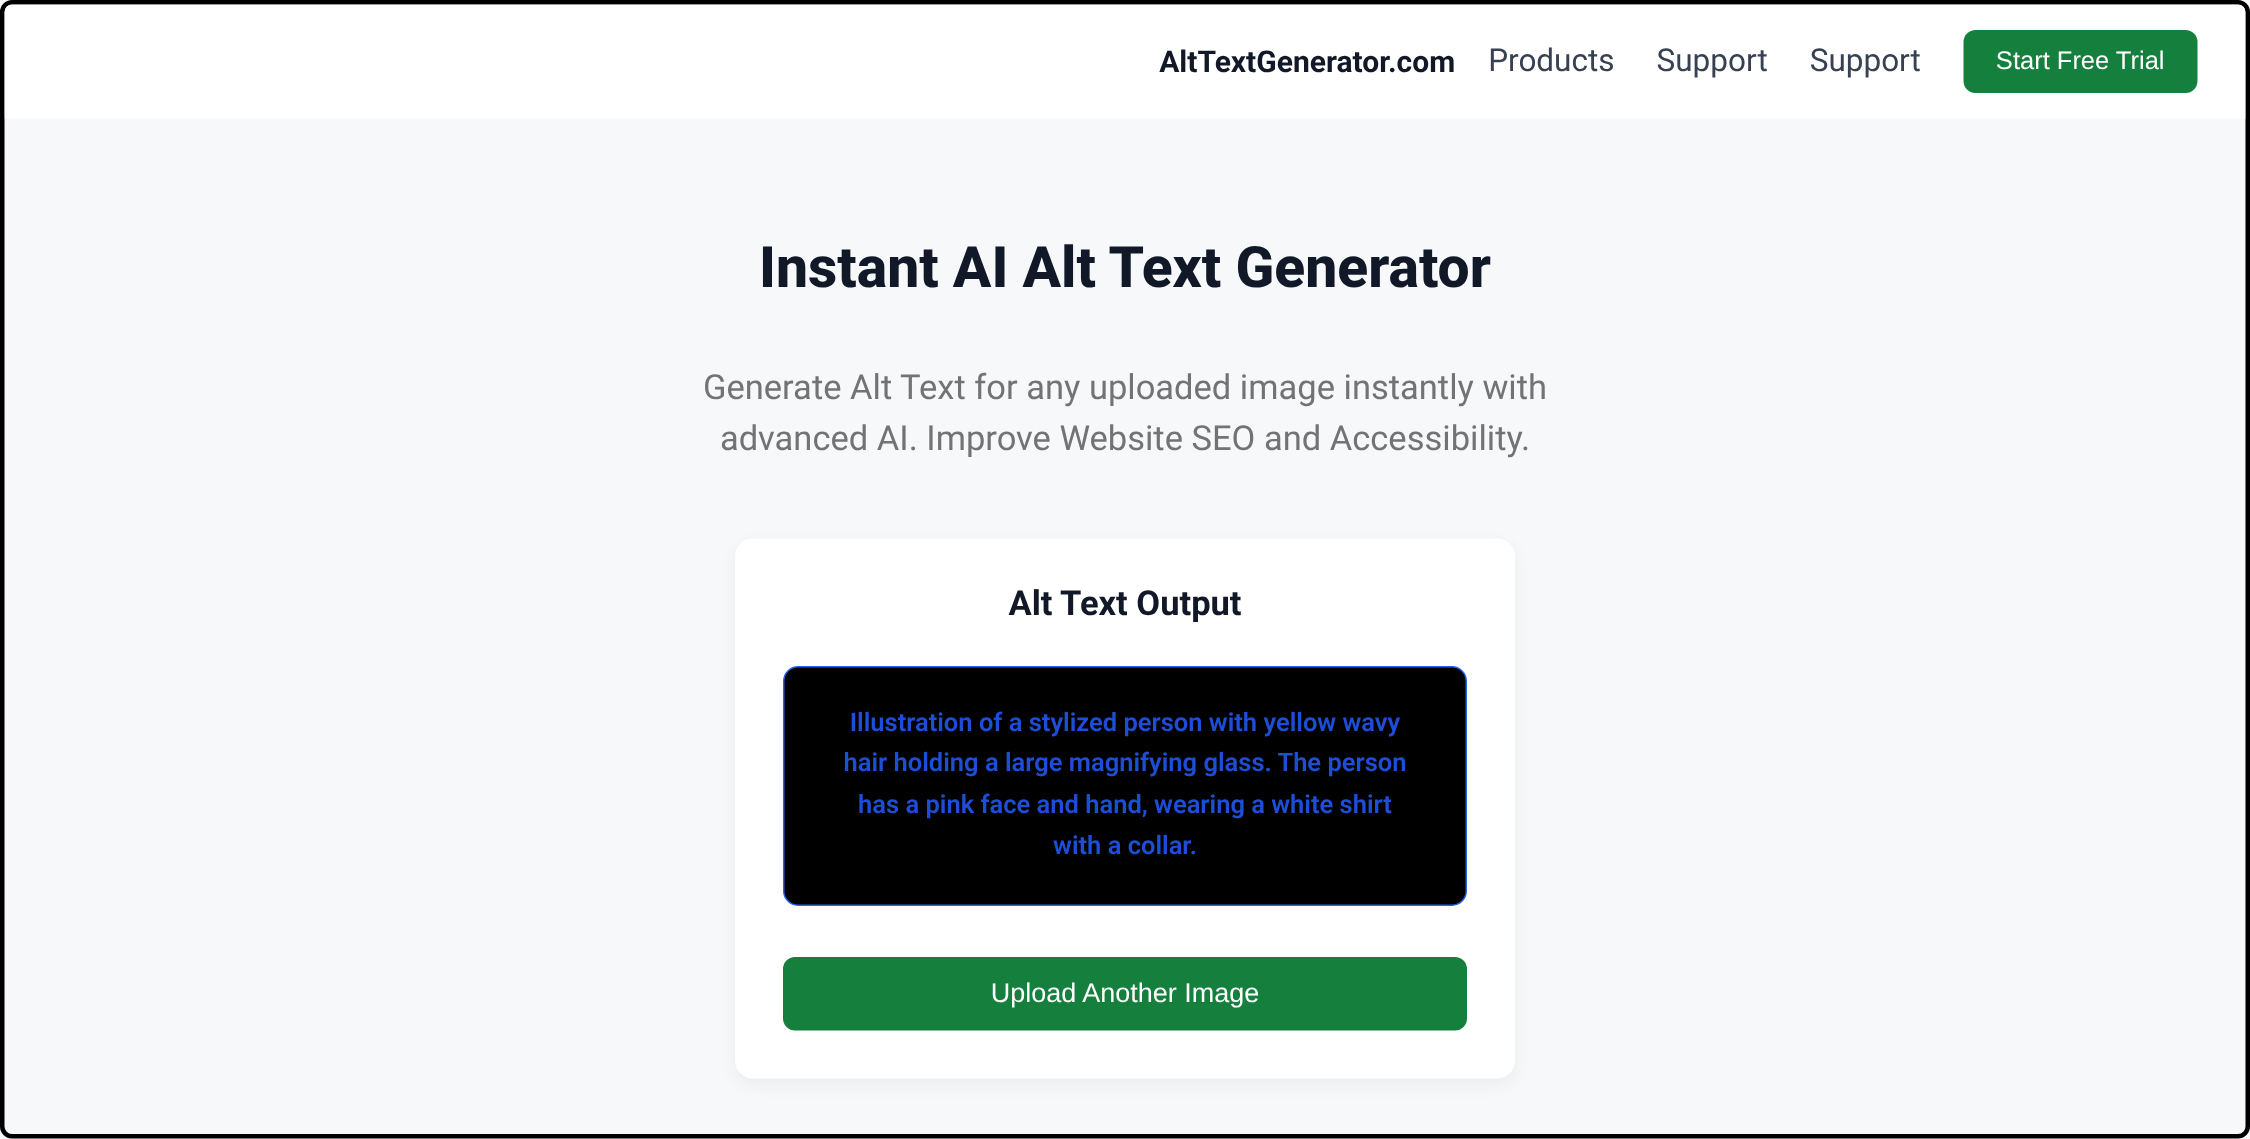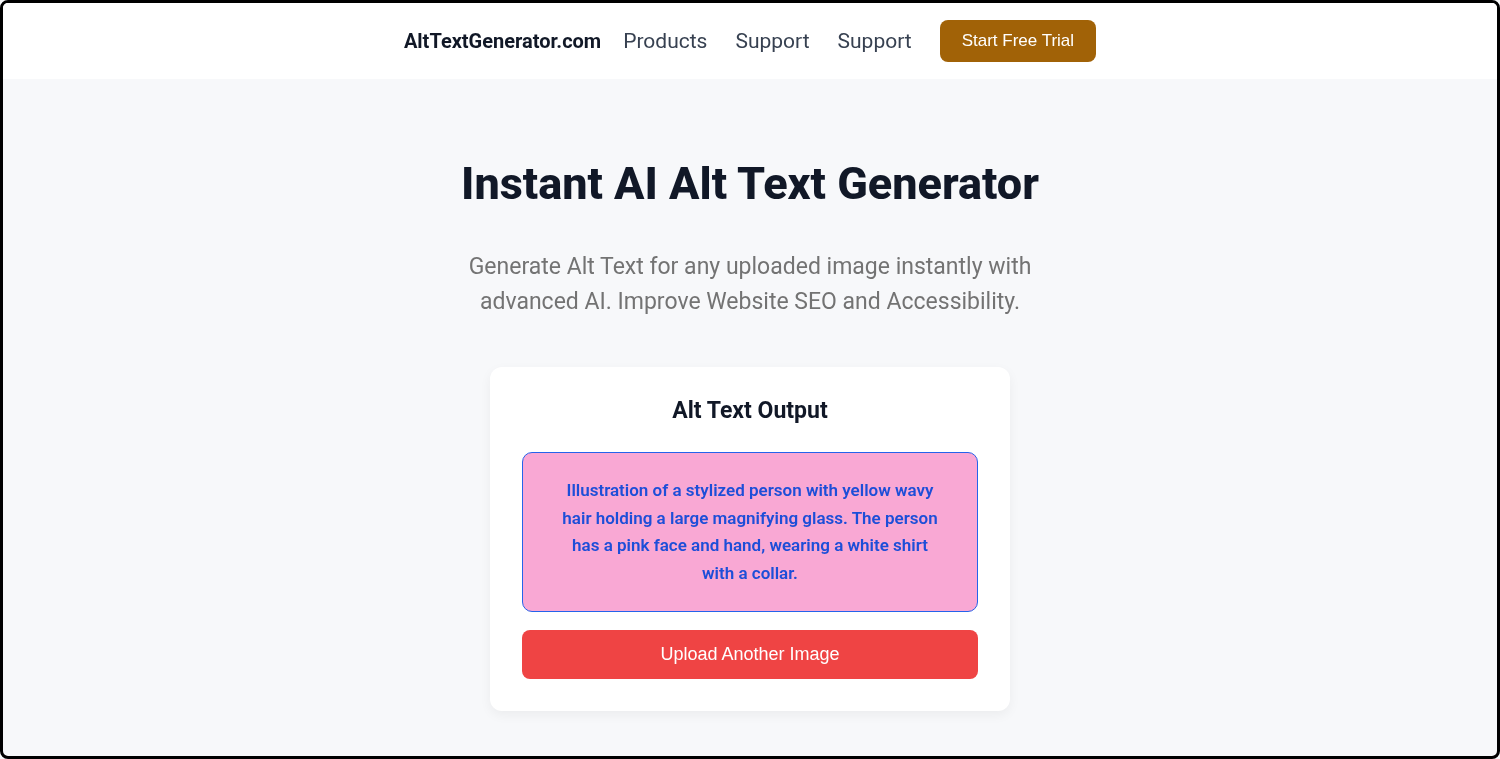--- a/index.html
+++ b/index.html
@@ -13,55 +13,55 @@
       width: 1500px;
       height: 759px;
       overflow: hidden;
       border: 3px solid #000;
       border-radius: 8px;
     }
     .header {
       background: #fff;
       display: flex;
       align-items: center;
-      justify-content: center;
+      justify-content: flex-end;
       padding: 0 32px;
       height: 76px;
       gap: 22px;
     }
     .logo {
       font-size: 20px;
       font-weight: 700;
       color: #111827;
     }
     .nav {
       display: flex;
       align-items: center;
       gap: 28px;
     }
     .nav-link {
       font-size: 21px;
       color: #374151;
       cursor: pointer;
     }
     .cta-button {
-      background: #a16207;
+      background: #15803d;
       color: #fff;
       font-size: 17px;
       padding: 11px 22px;
       border-radius: 8px;
       border: none;
       cursor: pointer;
     }
     .main {
       text-align: center;
       padding-top: 78px;
     }
     .hero-title {
-      font-size: 45px;
+      font-size: 38px;
       font-weight: 800;
       color: #111827;
       line-height: 1.18;
       max-width: 700px;
       margin: 0 auto;
     }
     .hero-subtitle {
       font-size: 23px;
       color: #737373;
       margin-top: 40px;
@@ -83,33 +83,33 @@
       font-weight: 700;
       color: #111827;
     }
     .card-subtitle {
       font-size: 16px;
       color: #4b5563;
       margin-top: 20px;
     }
     .output-box {
       margin-top: 28px;
-      background: #f9a8d4;
+      background: #000000;
       border: 1.5px solid #2563eb;
       border-radius: 10px;
       padding: 24px 34px;
       font-size: 17px;
       color: #1d4ed8;
       font-weight: 600;
       line-height: 1.62;
     }
     .upload-button {
-      margin-top: 18px;
+      margin-top: 34px;
       width: 100%;
-      background: #ef4444;
+      background: #15803d;
       color: #fff;
       font-size: 18px;
       font-weight: 500;
       padding: 14px 0;
       border: none;
       border-radius: 8px;
       cursor: pointer;
     }
   </style>
 </head>

